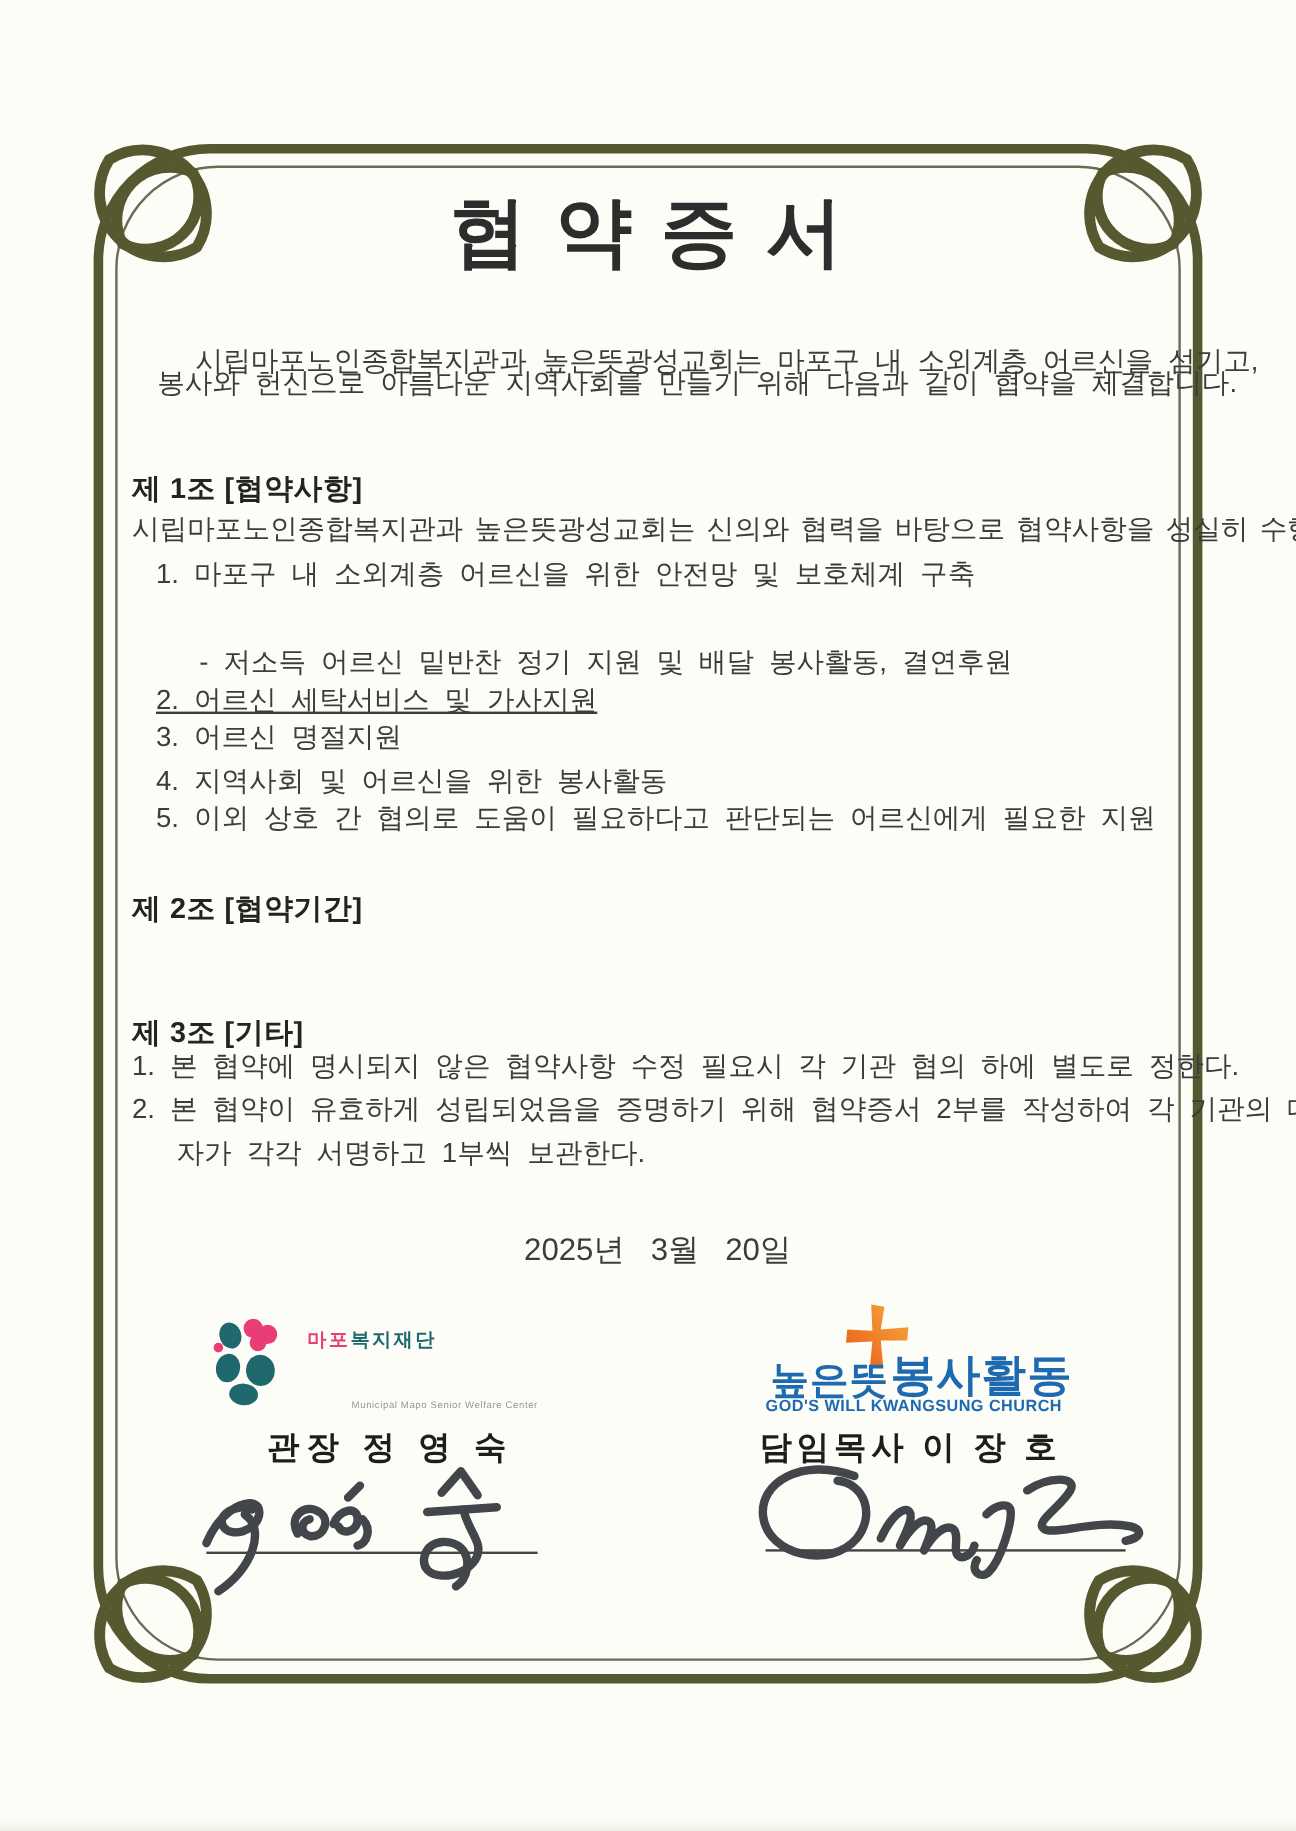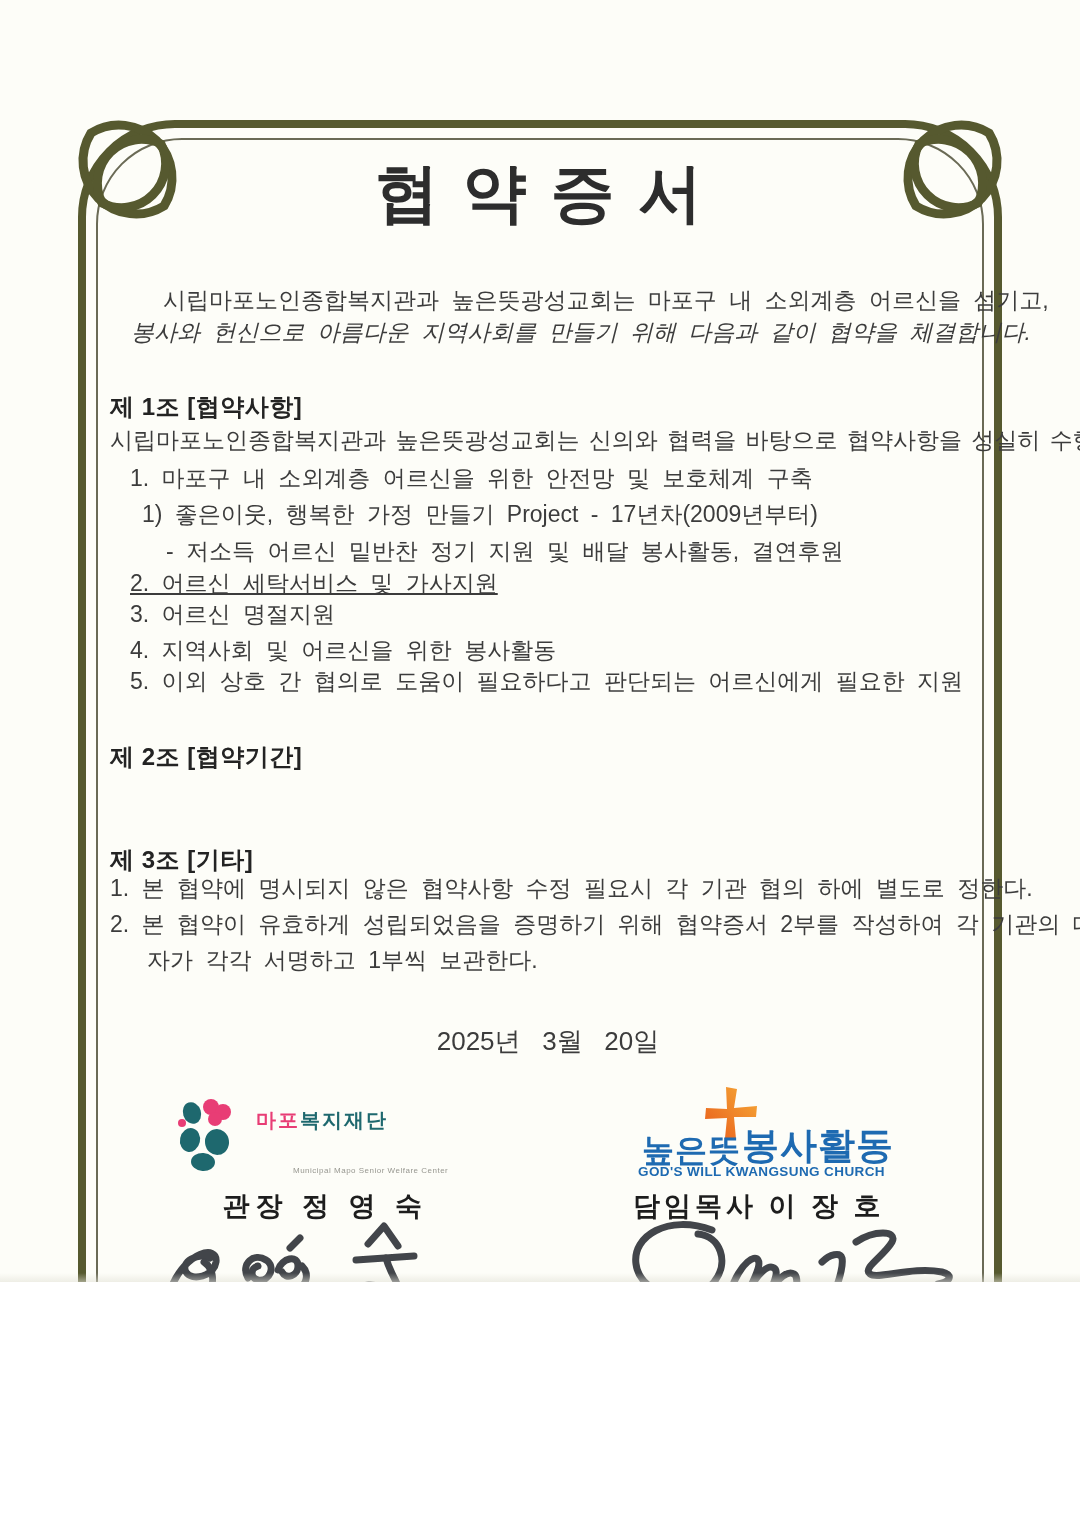--- a/index.html
+++ b/index.html
@@ -1,17 +1,17 @@
 <!DOCTYPE html>
 <html><head>
 <meta charset="utf-8">
 <style>
   html,body { margin:0; padding:0; background:#ffffff; }
   .page {
-    position:relative; width:1080px; height:1282px;
+    position:relative; width:1080px; height:1526px;
     background:#fdfdf8; overflow:hidden;
     font-family:"Liberation Sans","DejaVu Sans",sans-serif;
     color:#3a3a3a;
   }
   .abs { position:absolute; }
   .frame-svg { position:absolute; left:0; top:0; }
   .title {
     position:absolute; left:0; right:0; top:150px;
     text-align:center; font-size:64px; font-weight:bold;
     color:#2d2d2d; letter-spacing:3px; white-space:pre;
@@ -23,21 +23,21 @@
   .head-line {
     position:absolute; font-size:24px; font-weight:bold;
     color:#232323; letter-spacing:0.5px; white-space:nowrap;
   }
   .date-line {
     position:absolute; left:0; right:0; top:1024px;
     text-align:center; font-size:26px; color:#3c3c3c;
     white-space:pre; transform:translateX(8px);
   }
   
-  .brand-left   { position:absolute; left:256px; top:1107px; font-size:20px; font-weight:bold; letter-spacing:2px; white-space:nowrap; }
+  .brand-left   { position:absolute; left:256px; top:1107px; font-size:16px; font-weight:bold; letter-spacing:2px; white-space:nowrap; }
   .brand-left .pink { color:#e83d75; }
   .brand-left .teal { color:#1e686e; }
   .orgname-left { position:absolute; left:256px; top:1131px; font-size:27px; font-weight:bold; color:#1e686e; letter-spacing:1px; white-space:nowrap; }
   .orgname-left-en { position:absolute; left:293px; top:1166px; font-size:8px; color:#979790; letter-spacing:0.5px; white-space:nowrap; }
   .signer-left  { position:absolute; left:178px; top:1188px; width:250px; text-align:right; font-size:27px; font-weight:bold; color:#1d1d1d; letter-spacing:6px; white-space:nowrap; }
   
   .orgname-right-1 { position:absolute; left:642px; top:1129px; font-size:32px; font-weight:bold; color:#1e6ab1; letter-spacing:1px; white-space:nowrap; }
   .orgname-right-2 { position:absolute; left:742px; top:1121px; font-size:37px; font-weight:bold; color:#1e6ab1; letter-spacing:1px; white-space:nowrap; }
   .orgname-right-en { position:absolute; left:638px; top:1164px; width:236px; text-align:center; font-size:13.5px; font-weight:bold; color:#1e6ab1; letter-spacing:0.4px; white-space:nowrap; }
   .signer-right { position:absolute; left:633px; top:1188px; width:250px; text-align:center; font-size:27px; font-weight:bold; color:#1d1d1d; letter-spacing:4px; white-space:nowrap; }
@@ -65,26 +65,25 @@
     <path d="M 182 139 H 898 A 85 85 0 0 1 983 224 V 1298 A 85 85 0 0 1 898 1383 H 182 A 85 85 0 0 1 97 1298 V 224 A 85 85 0 0 1 182 139 Z" fill="none" stroke="#6a6a55" stroke-width="2"></path>
     <use href="#orn" xlink:href="#orn" transform="translate(86,128)"></use>
     <use href="#orn" xlink:href="#orn" transform="translate(994,128) scale(-1,1)"></use>
     <use href="#orn" xlink:href="#orn" transform="translate(994,1395) scale(-1,-1)"></use>
     <use href="#orn" xlink:href="#orn" transform="translate(86,1395) scale(1,-1)"></use>
   </svg>
 
   <div class="title">협 약 증 서</div>
 
   <div class="body-line" style="left:163px; top:287px;">시립마포노인종합복지관과 높은뜻광성교회는 마포구 내 소외계층 어르신을 섬기고,</div>
-  <div class="body-line" style="left:131px; top:319px;font-style:italic;">봉사와 헌신으로 아름다운 지역사회를 만들기 위해 다음과 같이 협약을 체결합니다.</div>
+  <div class="body-line" style="left:131px; top:306px;">봉사와 헌신으로 아름다운 지역사회를 만들기 위해 다음과 같이 협약을 체결합니다.</div>
 
   <div class="head-line" style="left:110px; top:391px;">제 1조 [협약사항]</div>
   <div class="body-line" style="left:110px; top:427px; word-spacing:3px;">시립마포노인종합복지관과 높은뜻광성교회는 신의와 협력을 바탕으로 협약사항을 성실히 수행합니다.</div>
   <div class="body-line" style="left:130px; top:465px;">1. 마포구 내 소외계층 어르신을 위한 안전망 및 보호체계 구축</div>
-  <div class="body-line" style="left:142px; top:501px;">1) 좋은이웃, 행복한 가정 만들기 Project - 17년차(2009년부터)</div>
   <div class="body-line" style="left:166px; top:538px;">- 저소득 어르신 밑반찬 정기 지원 및 배달 봉사활동, 결연후원</div>
   <div class="body-line" style="left:130px; top:570px;text-decoration:underline;">2. 어르신 세탁서비스 및 가사지원</div>
   <div class="body-line" style="left:130px; top:601px;">3. 어르신 명절지원</div>
   <div class="body-line" style="left:130px; top:637px;">4. 지역사회 및 어르신을 위한 봉사활동</div>
   <div class="body-line" style="left:130px; top:668px;">5. 이외 상호 간 협의로 도움이 필요하다고 판단되는 어르신에게 필요한 지원</div>
 
   <div class="head-line" style="left:110px; top:741px;">제 2조 [협약기간]</div>
 
   <div class="head-line" style="left:110px; top:844px;">제 3조 [기타]</div>
   <div class="body-line" style="left:110px; top:875px;">1. 본 협약에 명시되지 않은 협약사항 수정 필요시 각 기관 협의 하에 별도로 정한다.</div>

